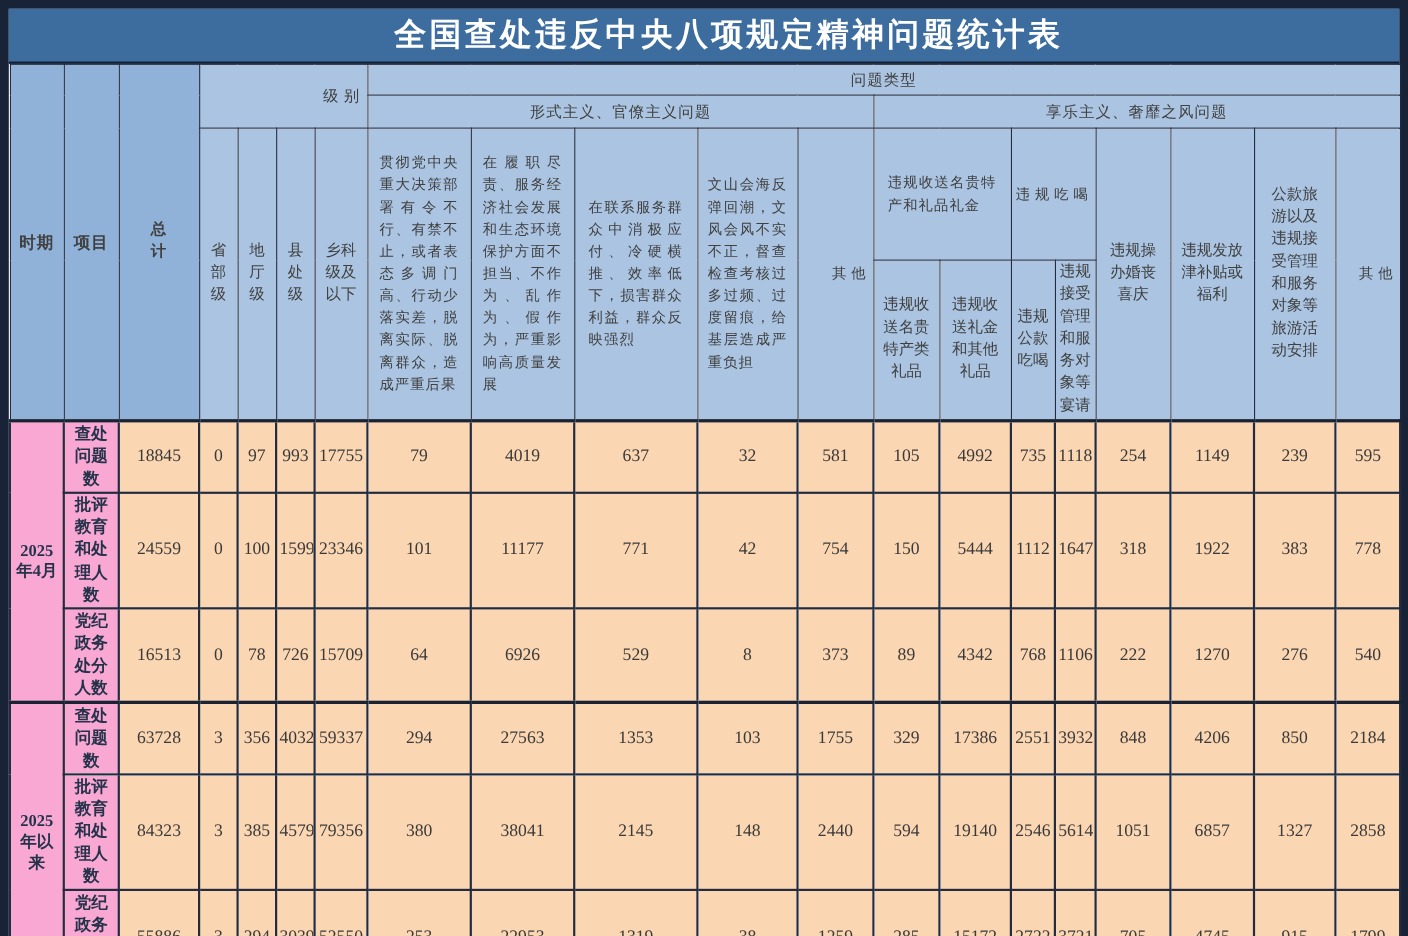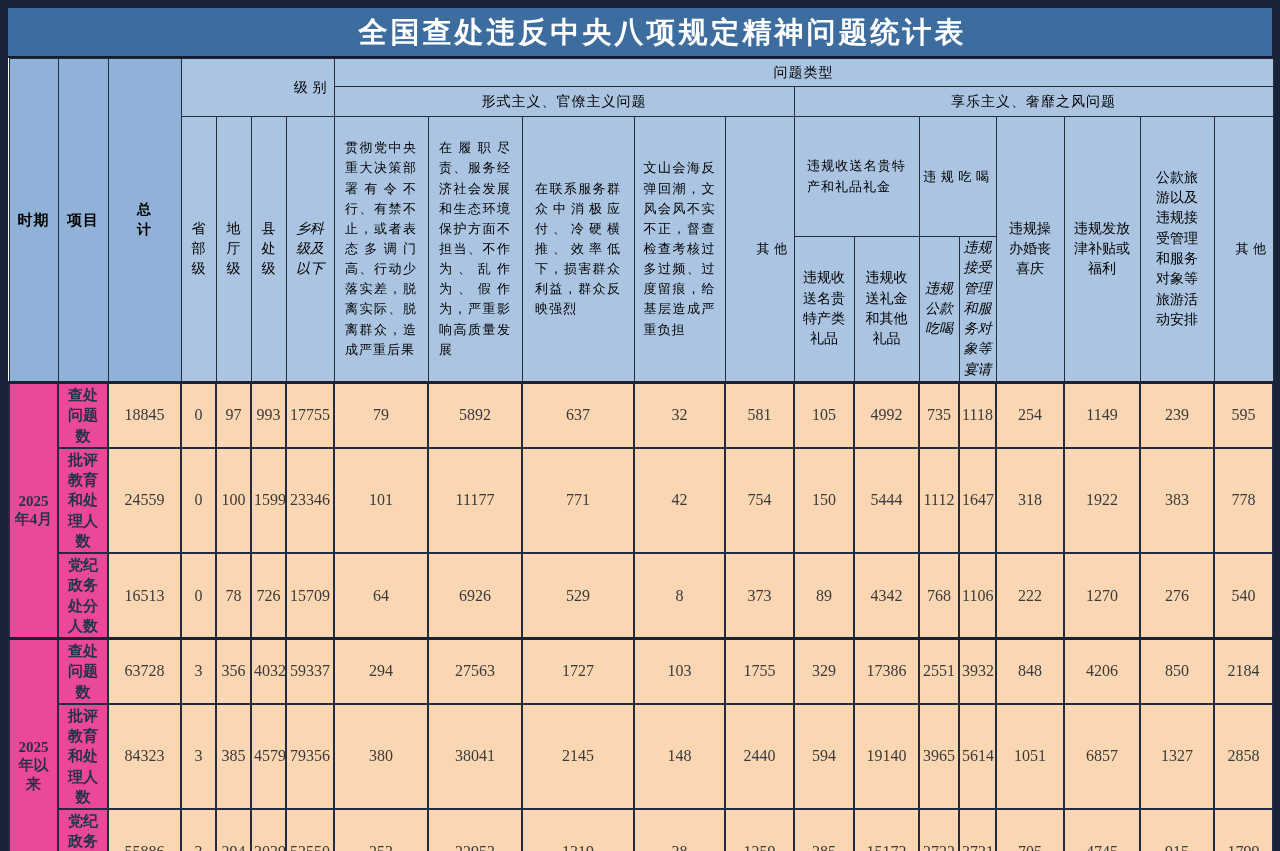--- a/index.html
+++ b/index.html
@@ -5,31 +5,31 @@
   html,body { margin:0; padding:0; background:#ffffff; }
   body { font-family:"Liberation Serif","DejaVu Serif",serif; }
   .frame { width:1264px; margin:0 auto; border:8px solid #192338; background:#fff; }
   .titlebar {
     background:#3c6d9e; color:#ffffff; text-align:center;
     font-weight:bold; font-size:29px; letter-spacing:3px;
     height:48px; line-height:48px; border-bottom:2px solid #131d30;padding-left:45px;
   }
   table { border-collapse:collapse; table-layout:fixed; width:1264px; }
   th, td { border:1px solid #232c3e; padding:1px 2px; overflow:hidden; }
-  thead th { background:#aac4e1; color:#000000; font-weight:normal; font-size:13px; text-align:center; vertical-align:middle;margin-left:36px; }
+  thead th { background:#aac4e1; color:#404040; font-weight:normal; font-size:13px; text-align:center; vertical-align:middle;margin-left:36px; }
   th.hdark { background:#90b2d8; font-weight:bold; font-size:15px; letter-spacing:1px; }
   th.grp { font-size:14px; letter-spacing:1px; }
   th.sp  { letter-spacing:0.35em;text-align:right; }
   .vw { display:inline-block; vertical-align:middle; line-height:1.45; font-size:14px; }
-  .w1 { width:1.15em; } .w2 { width:2.2em;font-style:italic; } .w3 { width:3.3em; } .w4 { width:4.4em; }
+  .w1 { width:1.15em; } .w2 { width:2.2em; } .w3 { width:3.3em; } .w4 { width:4.4em; }
   .jt { display:inline-block; vertical-align:middle; text-align:justify; text-align-last:left; line-height:1.55; letter-spacing:1px; }
   .jt5 { width:5.55em; } .jt6 { width:6.6em; }
   tbody td { border-width:2px; }
   td.num { background:#fbd6b2; text-align:center; font-size:16px; color:#3a3a3a; }
-  td.period, td.item { background:#ec4899; text-align:center; font-weight:bold; color:#24324a; }
+  td.period, td.item { background:#f9a8d4; text-align:center; font-weight:bold; color:#24324a; }
   td.period { font-size:15px; } td.item { font-size:15px; line-height:1.35; }
   tr.gsep td { border-top:3px solid #1a2334; }
   tr.r-first td { border-top:3px solid #1a2334; }
   tr.hA { height:28px; } tr.hB { height:30px;font-family:Liberation Serif, serif; } tr.hC1 { height:120px; } tr.hC2 { height:145px; }
   tr.d49 { height:49px; } tr.d84 { height:84px; } tr.d63 { height:63px; }
   tr.d48 { height:48px; } tr.d56 { height:56px; }
 </style>
 </head>
 <body>
 
@@ -98,21 +98,21 @@
     <tbody>
       <tr class="d49 r-first">
         <td class="period" rowspan="3">2025年4月</td>
         <td class="item">查处问题数</td>
         <td class="num">18845</td>
         <td class="num">0</td>
         <td class="num">97</td>
         <td class="num">993</td>
         <td class="num">17755</td>
         <td class="num">79</td>
-        <td class="num">5892</td>
+        <td class="num">4019</td>
         <td class="num">637</td>
         <td class="num">32</td>
         <td class="num">581</td>
         <td class="num">105</td>
         <td class="num">4992</td>
         <td class="num">735</td>
         <td class="num">1118</td>
         <td class="num">254</td>
         <td class="num">1149</td>
         <td class="num">239</td>
@@ -163,21 +163,21 @@
       <tr class="d48 gsep">
         <td class="period" rowspan="3">2025年以来</td>
         <td class="item">查处问题数</td>
         <td class="num">63728</td>
         <td class="num">3</td>
         <td class="num">356</td>
         <td class="num">4032</td>
         <td class="num">59337</td>
         <td class="num">294</td>
         <td class="num">27563</td>
-        <td class="num">1727</td>
+        <td class="num">1353</td>
         <td class="num">103</td>
         <td class="num">1755</td>
         <td class="num">329</td>
         <td class="num">17386</td>
         <td class="num">2551</td>
         <td class="num">3932</td>
         <td class="num">848</td>
         <td class="num">4206</td>
         <td class="num">850</td>
         <td class="num">2184</td>
@@ -189,21 +189,21 @@
         <td class="num">385</td>
         <td class="num">4579</td>
         <td class="num">79356</td>
         <td class="num">380</td>
         <td class="num">38041</td>
         <td class="num">2145</td>
         <td class="num">148</td>
         <td class="num">2440</td>
         <td class="num">594</td>
         <td class="num">19140</td>
-        <td class="num">3965</td>
+        <td class="num">2546</td>
         <td class="num">5614</td>
         <td class="num">1051</td>
         <td class="num">6857</td>
         <td class="num">1327</td>
         <td class="num">2858</td>
       </tr>
       <tr class="d56">
         <td class="item">党纪政务处分人数</td>
         <td class="num">55886</td>
         <td class="num">3</td>

